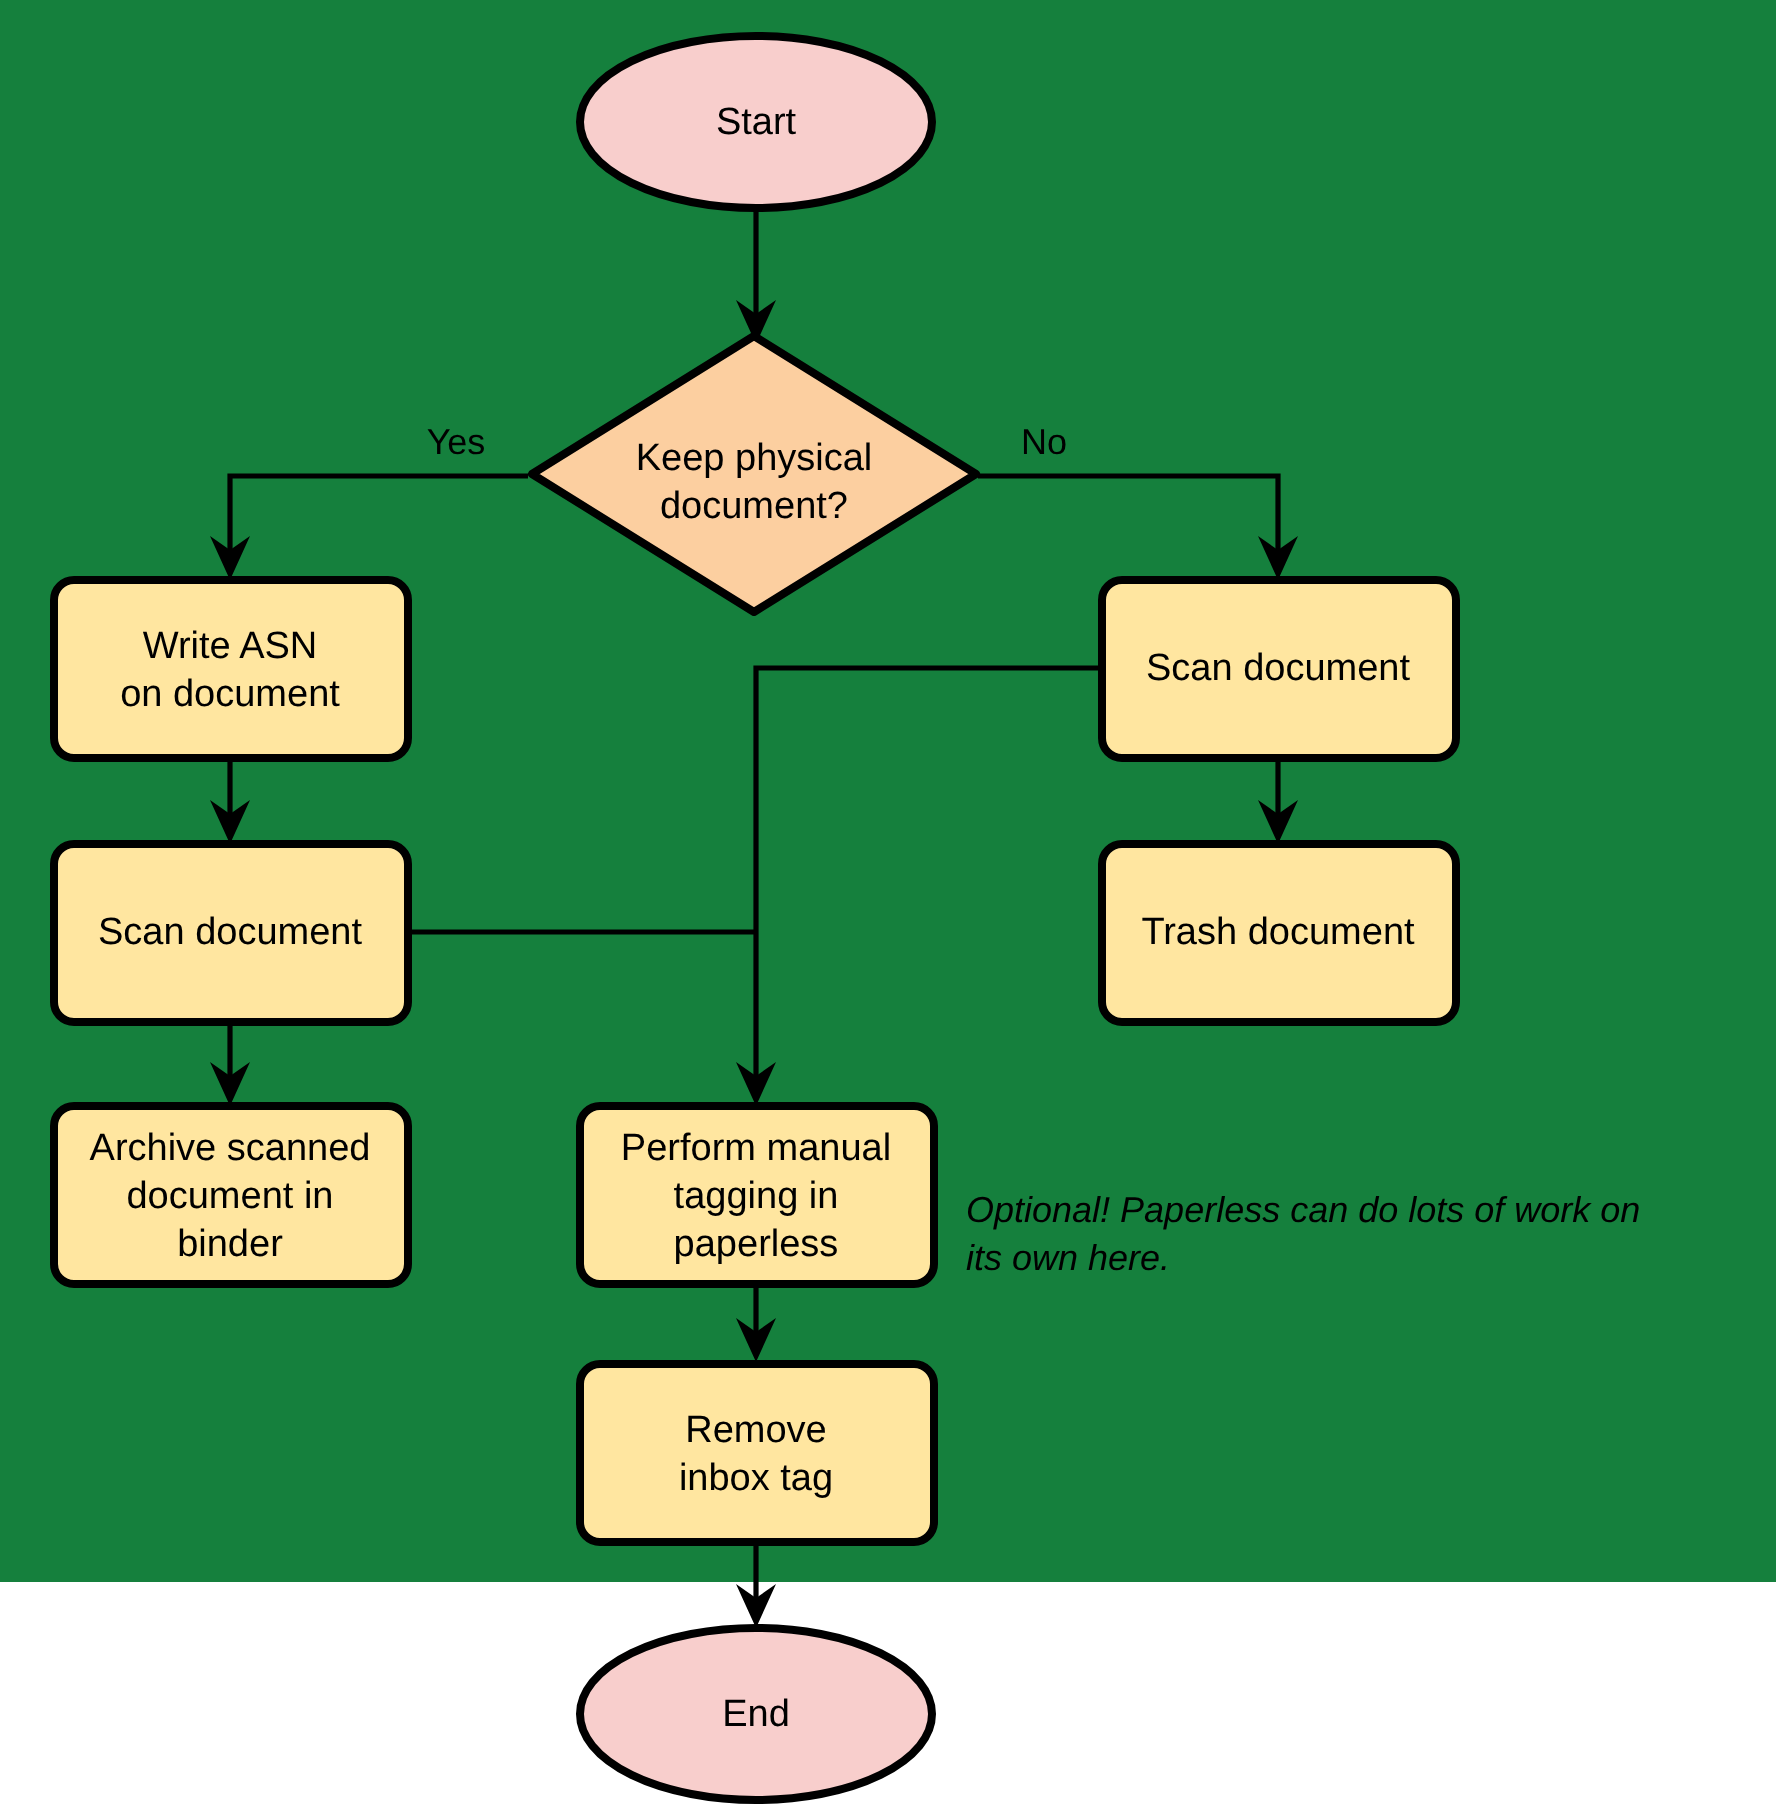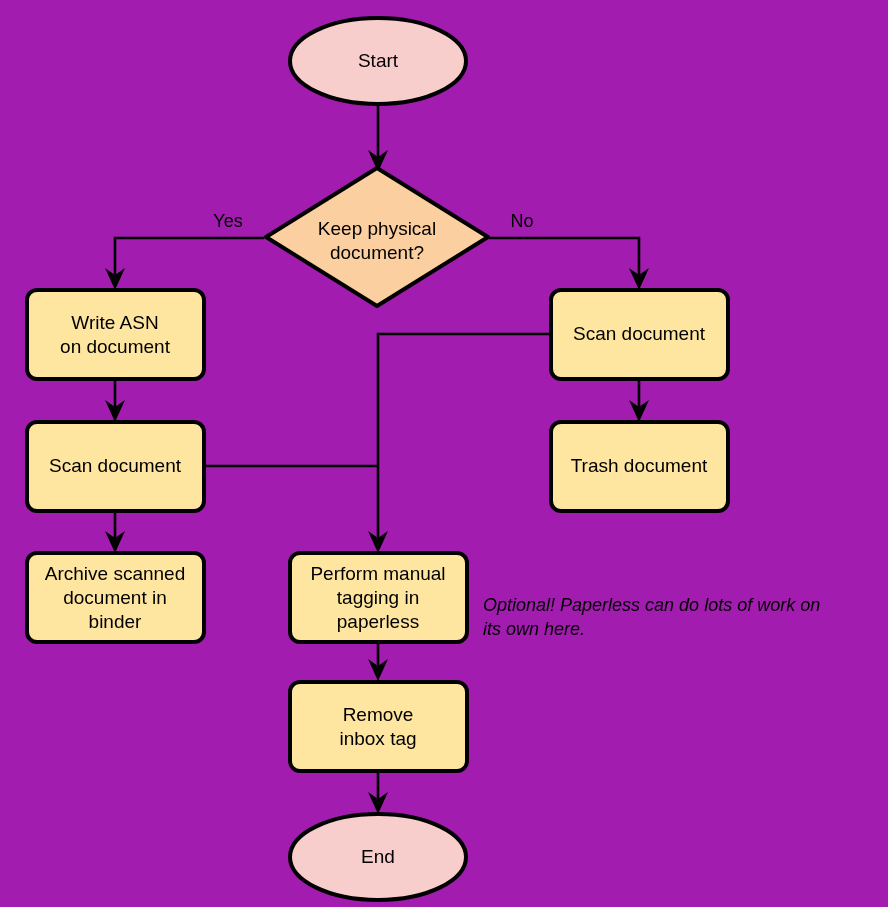--- a/index.html
+++ b/index.html
@@ -10,22 +10,22 @@
   }
   body {
     width: 888px;
     height: 907px;
     font-family: "Liberation Sans", sans-serif;
     overflow: hidden;
   }
   #canvas {
     position: relative;
     width: 888px;
-    height: 907px;
-    background: #a21caf;
+    height: 791px;
+    background: #15803d;
   }
   svg.flow {
     position: absolute;
     left: 0;
     top: 0;
     width: 888px;
     height: 907px;
   }
   .node-text {
     font-family: "Liberation Sans", sans-serif;

